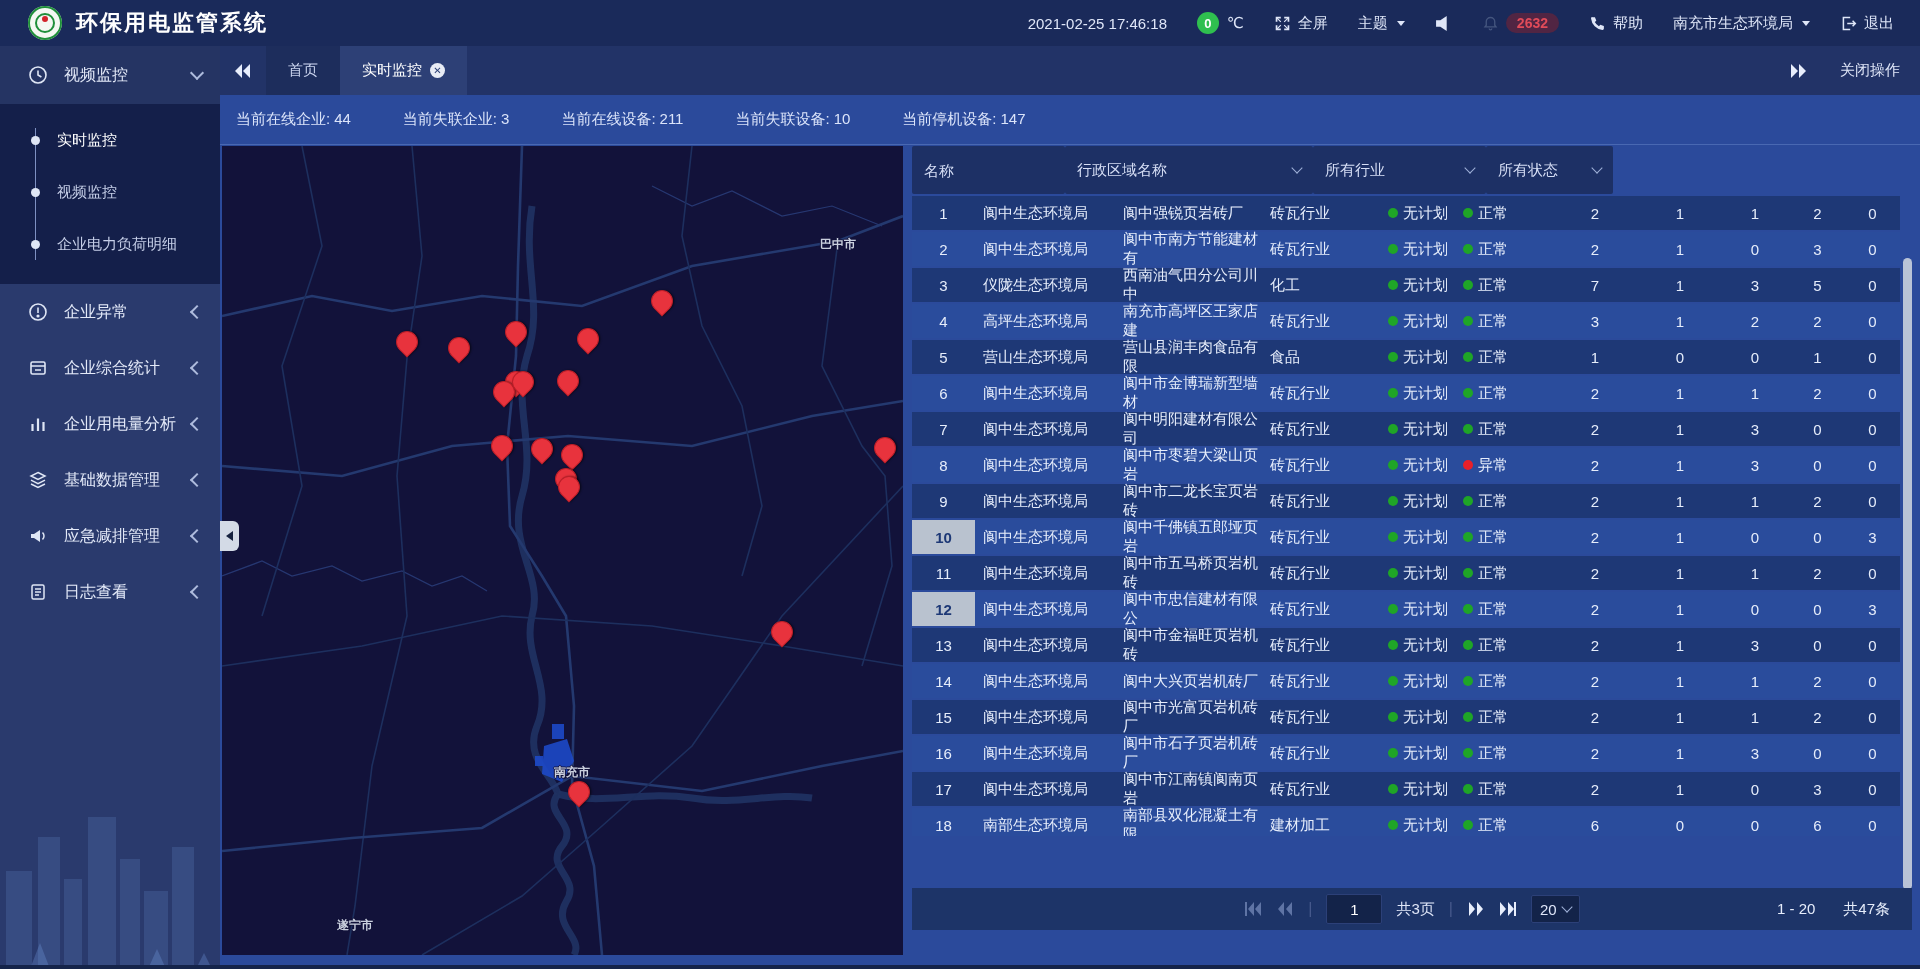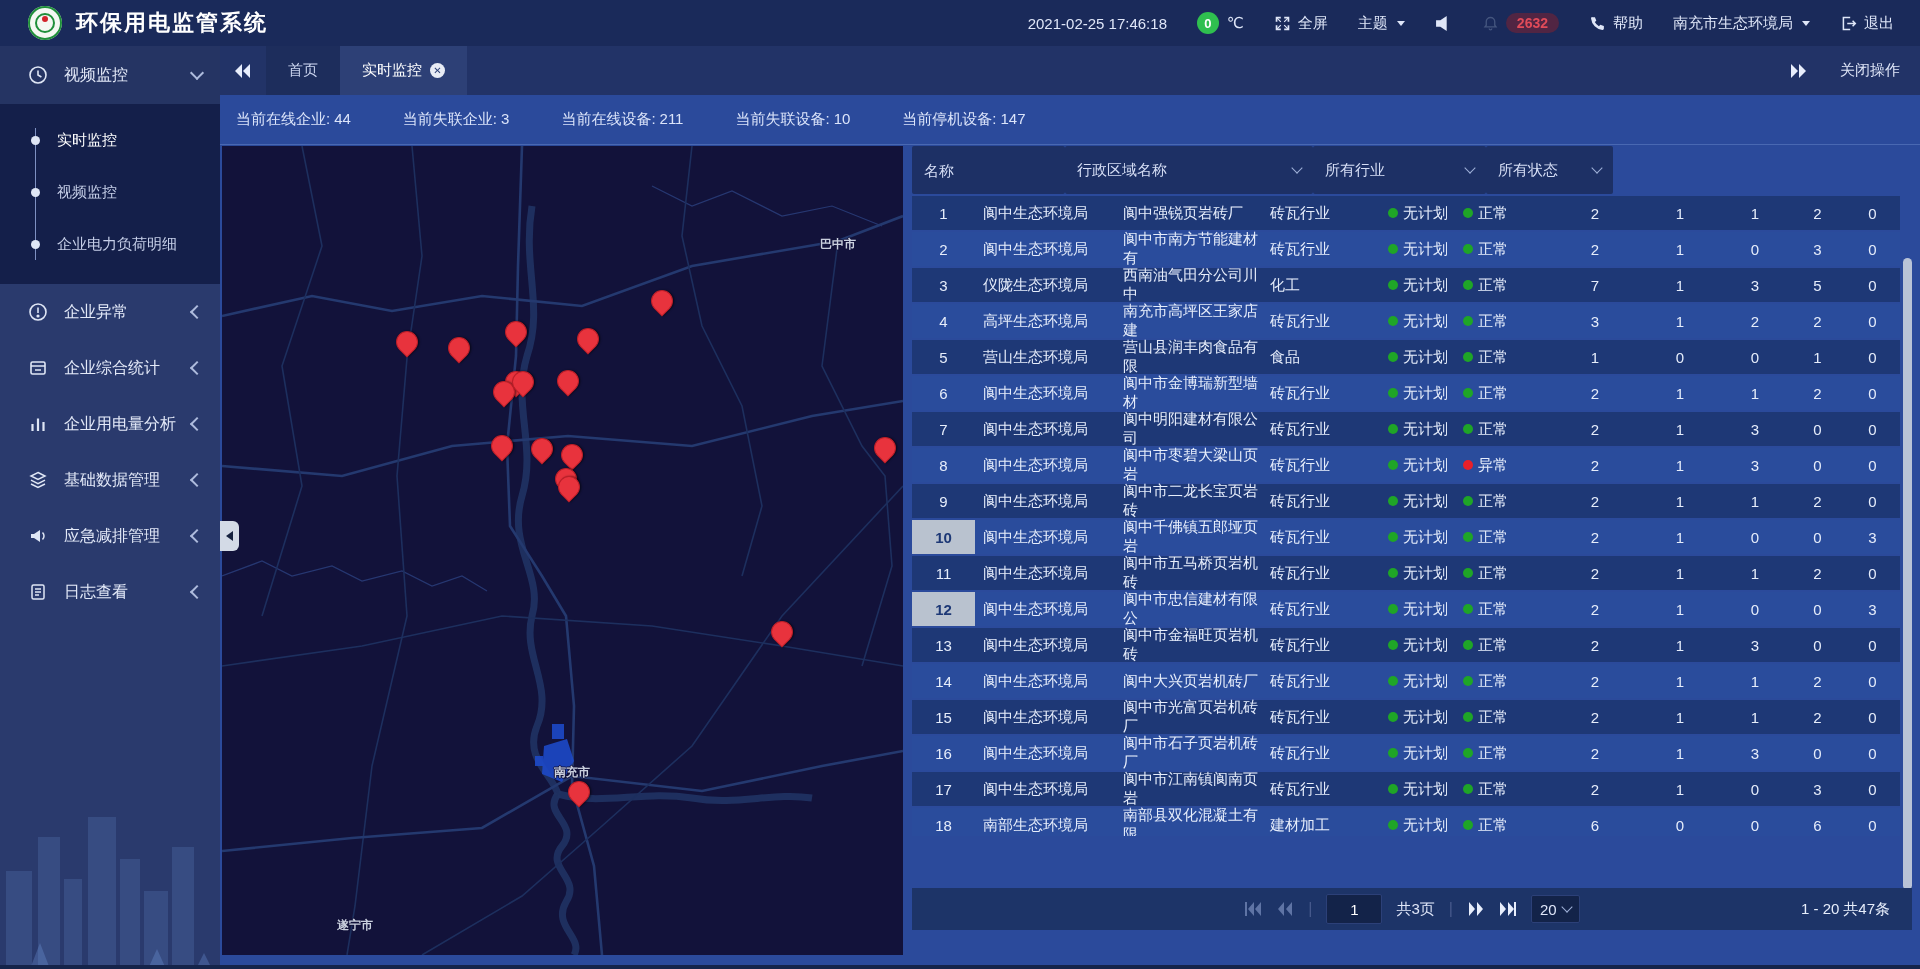--- a/index.html
+++ b/index.html
@@ -94,21 +94,21 @@
   .scrollbar{position:absolute;right:0;top:112px;width:9px;height:632px;background:#c9d0de;border-radius:5px;opacity:.9;}
   
   .pager{position:absolute;left:0;bottom:0;width:1000px;height:42px;background:#1d3468;display:flex;align-items:center;justify-content:center;
          gap:14px;font-size:15px;color:#dfe6f8;}
   .pg-icon{display:inline-flex;width:18px;height:14px;cursor:pointer;}
   .pg-icon.disabled{cursor:default;}
   .pg-sep{color:#47598c;font-size:16px;}
   .pg-input{width:50px;height:26px;background:#132349;border:1px solid #2c4078;color:#fff;text-align:center;font-size:15px;border-radius:2px;}
   .pg-select{height:26px;background:#132349;border:1px solid #2c4078;border-radius:2px;display:flex;align-items:center;gap:6px;
              padding:0 8px;cursor:pointer;}
-  .pg-range{position:absolute;right:22px;display:flex;gap:4px;color:#e6edfb;}
+  .pg-range{position:absolute;right:22px;display:flex;gap:28px;color:#e6edfb;}
   .bottom-edge{position:absolute;left:0;bottom:0;width:1920px;height:4px;background:#15244a;z-index:40;}
 </style>
 </head>
 <body>
 
 <div class="page">
 
   <div class="hdr">
     <div class="logo">
         <i></i>

